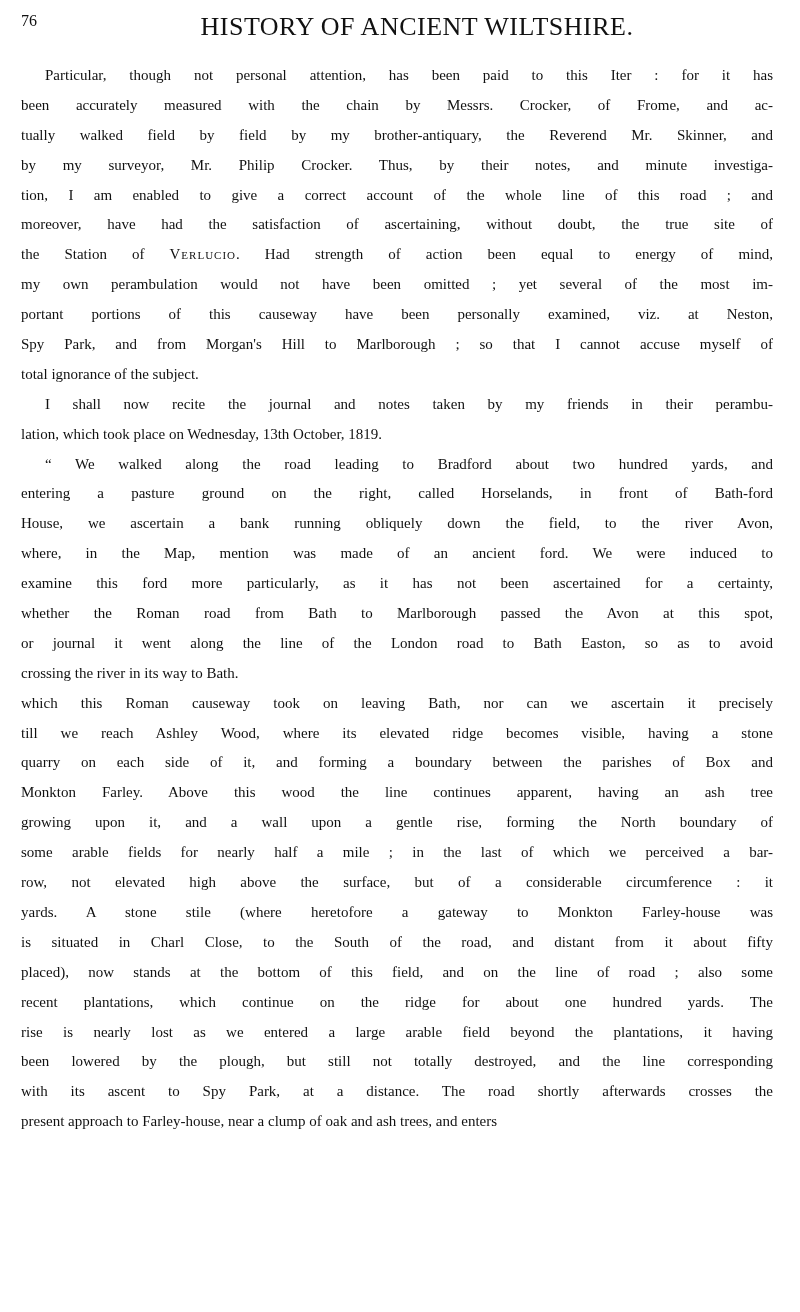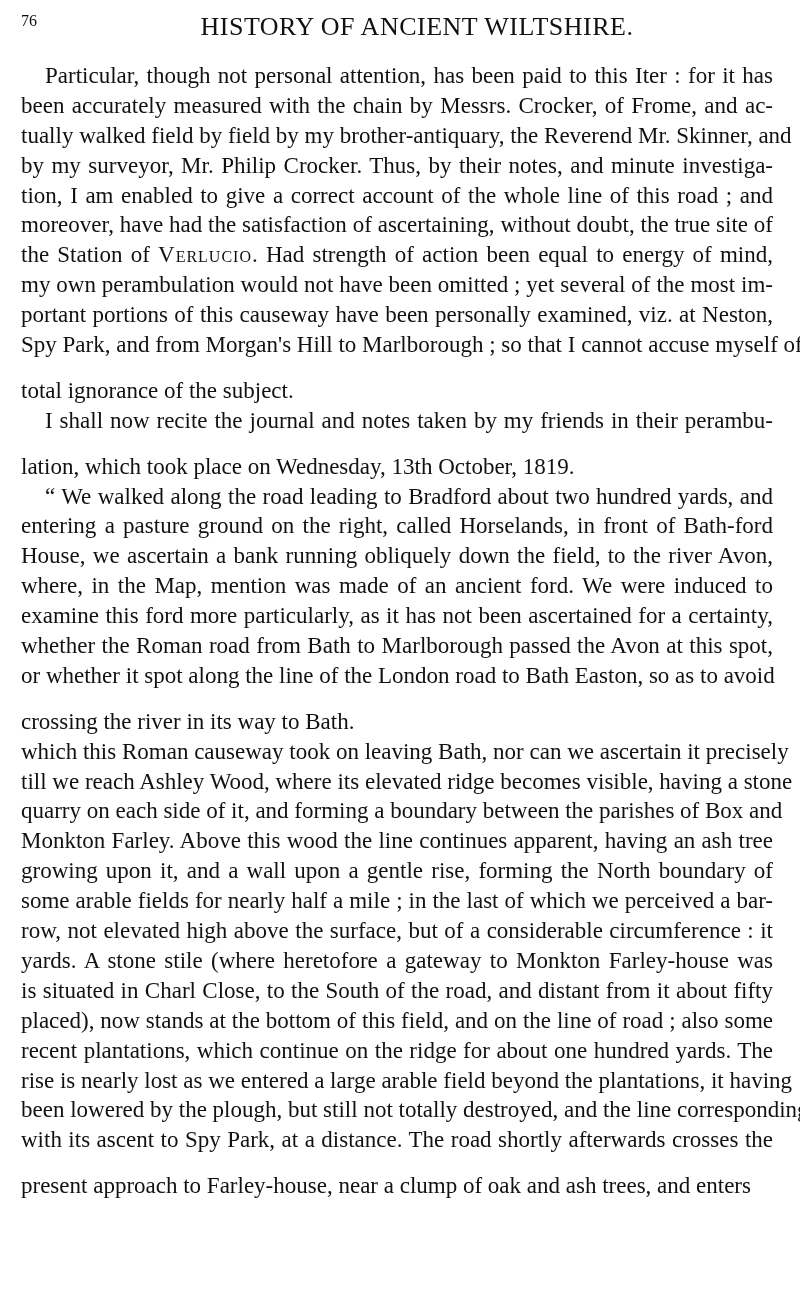--- a/index.html
+++ b/index.html
@@ -3,23 +3,23 @@
 <meta charset="utf-8">
 <style>
   html, body { margin: 0; padding: 0; background: #ffffff; }
   body { width: 800px; height: 1312px; position: relative; overflow: hidden;
          font-family: "Liberation Serif", "DejaVu Serif", serif; color: #111; }
   .header { position: absolute; top: 12px; left: 21px; width: 752px; height: 30px; }
   .page-number { position: absolute; left: 0; top: 0; font-size: 16px; }
   .running-title { position: absolute; left: 0; right: 0; top: 0; text-align: center;
                    font-size: 26px; letter-spacing: 0.5px; padding-left: 40px; }
   .body-text { position: absolute; top: 61px; left: 21px; width: 752px; }
-  .line { height: 29.9px; line-height: 29.9px; font-size: 23px; white-space: nowrap;
+  .line { height: 29.9px; line-height: 29.9px; font-size: 15px; white-space: nowrap;
           text-align: justify; text-align-last: justify; display: block; font-family: Liberation Serif, serif; }
-  .line.last { text-align-last: left; margin-top: 16px; }
+  .line.last { text-align-last: left; }
   .line.indent { padding-left: 24px; }
   .sc { font-variant: small-caps; letter-spacing: 1px; }
 </style>
 </head>
 <body>
 
 <div class="header">
   <span class="page-number">76</span>
   <span class="running-title">HISTORY OF ANCIENT WILTSHIRE.</span>
 </div>
@@ -42,21 +42,21 @@
       <span class="line indent">I shall now recite the journal and notes taken by my friends in their perambu-</span>
       <span class="line last">lation, which took place on Wednesday, 13th October, 1819.</span>
     </div>
     <div>
       <span class="line indent">“ We walked along the road leading to Bradford about two hundred yards, and</span>
       <span class="line">entering a pasture ground on the right, called Horselands, in front of Bath-ford</span>
       <span class="line">House, we ascertain a bank running obliquely down the field, to the river Avon,</span>
       <span class="line">where, in the Map, mention was made of an ancient ford.  We were induced to</span>
       <span class="line">examine this ford more particularly, as it has not been ascertained for a certainty,</span>
       <span class="line">whether the Roman road from Bath to Marlborough passed the Avon at this spot,</span>
-      <span class="line">or whether it spot along the line of the London road to Bath Easton, so as to avoid</span>
+      <span class="line">or journal it went along the line of the London road to Bath Easton, so as to avoid</span>
       <span class="line last">crossing the river in its way to Bath.</span>
     </div>
     <div>
       <span class="line">which this Roman causeway took on leaving Bath, nor can we ascertain it precisely</span>
       <span class="line">till we reach Ashley Wood, where its elevated ridge becomes visible, having a stone</span>
       <span class="line">quarry on each side of it, and forming a boundary between the parishes of Box and</span>
       <span class="line">Monkton Farley.  Above this wood the line continues apparent, having an ash tree</span>
       <span class="line">growing upon it, and a wall upon a gentle rise, forming the North boundary of</span>
       <span class="line">some arable fields for nearly half a mile ; in the last of which we perceived a bar-</span>
       <span class="line">row, not elevated high above the surface, but of a considerable circumference : it</span>

